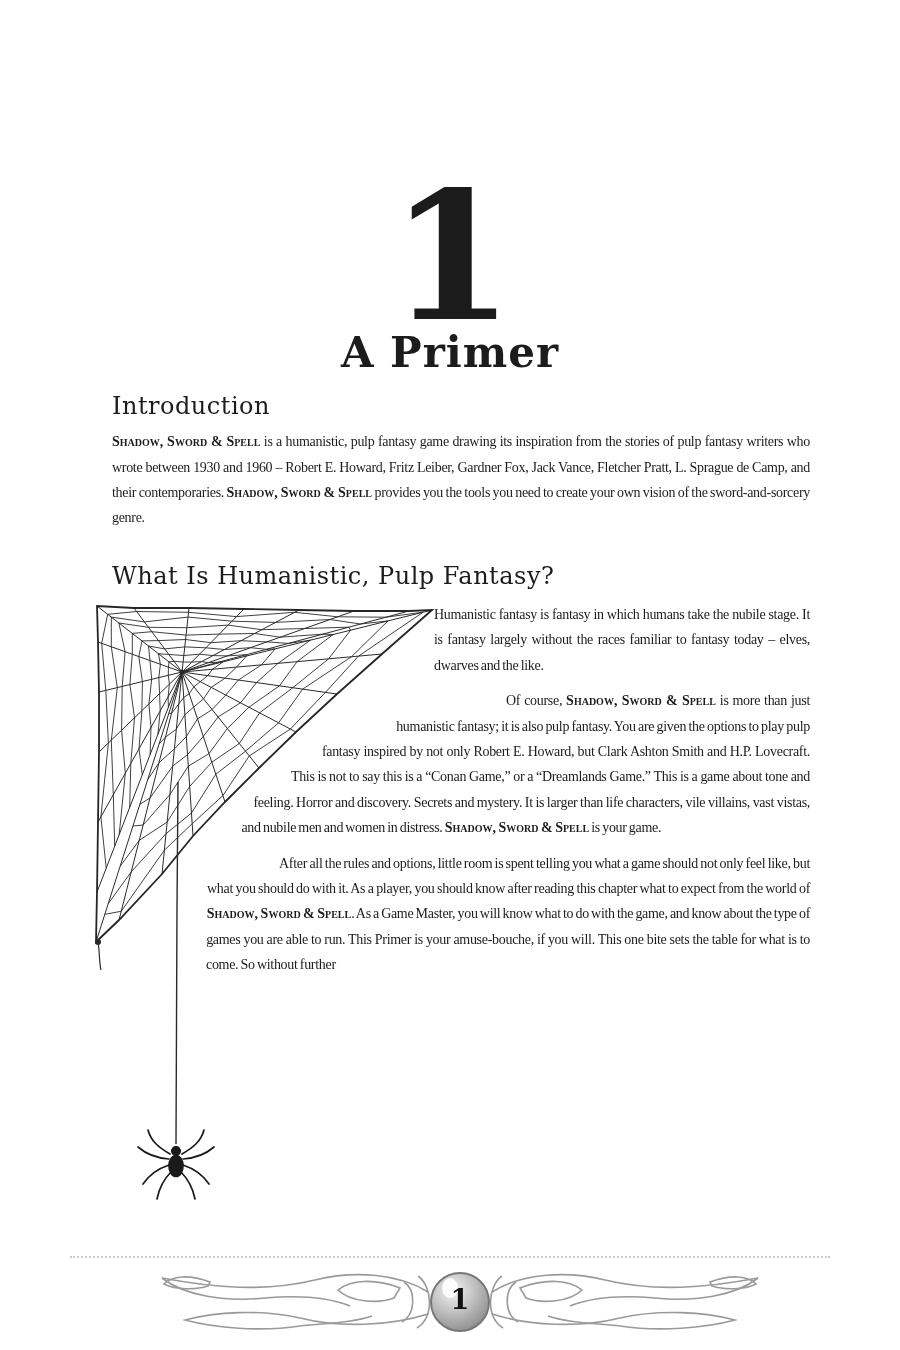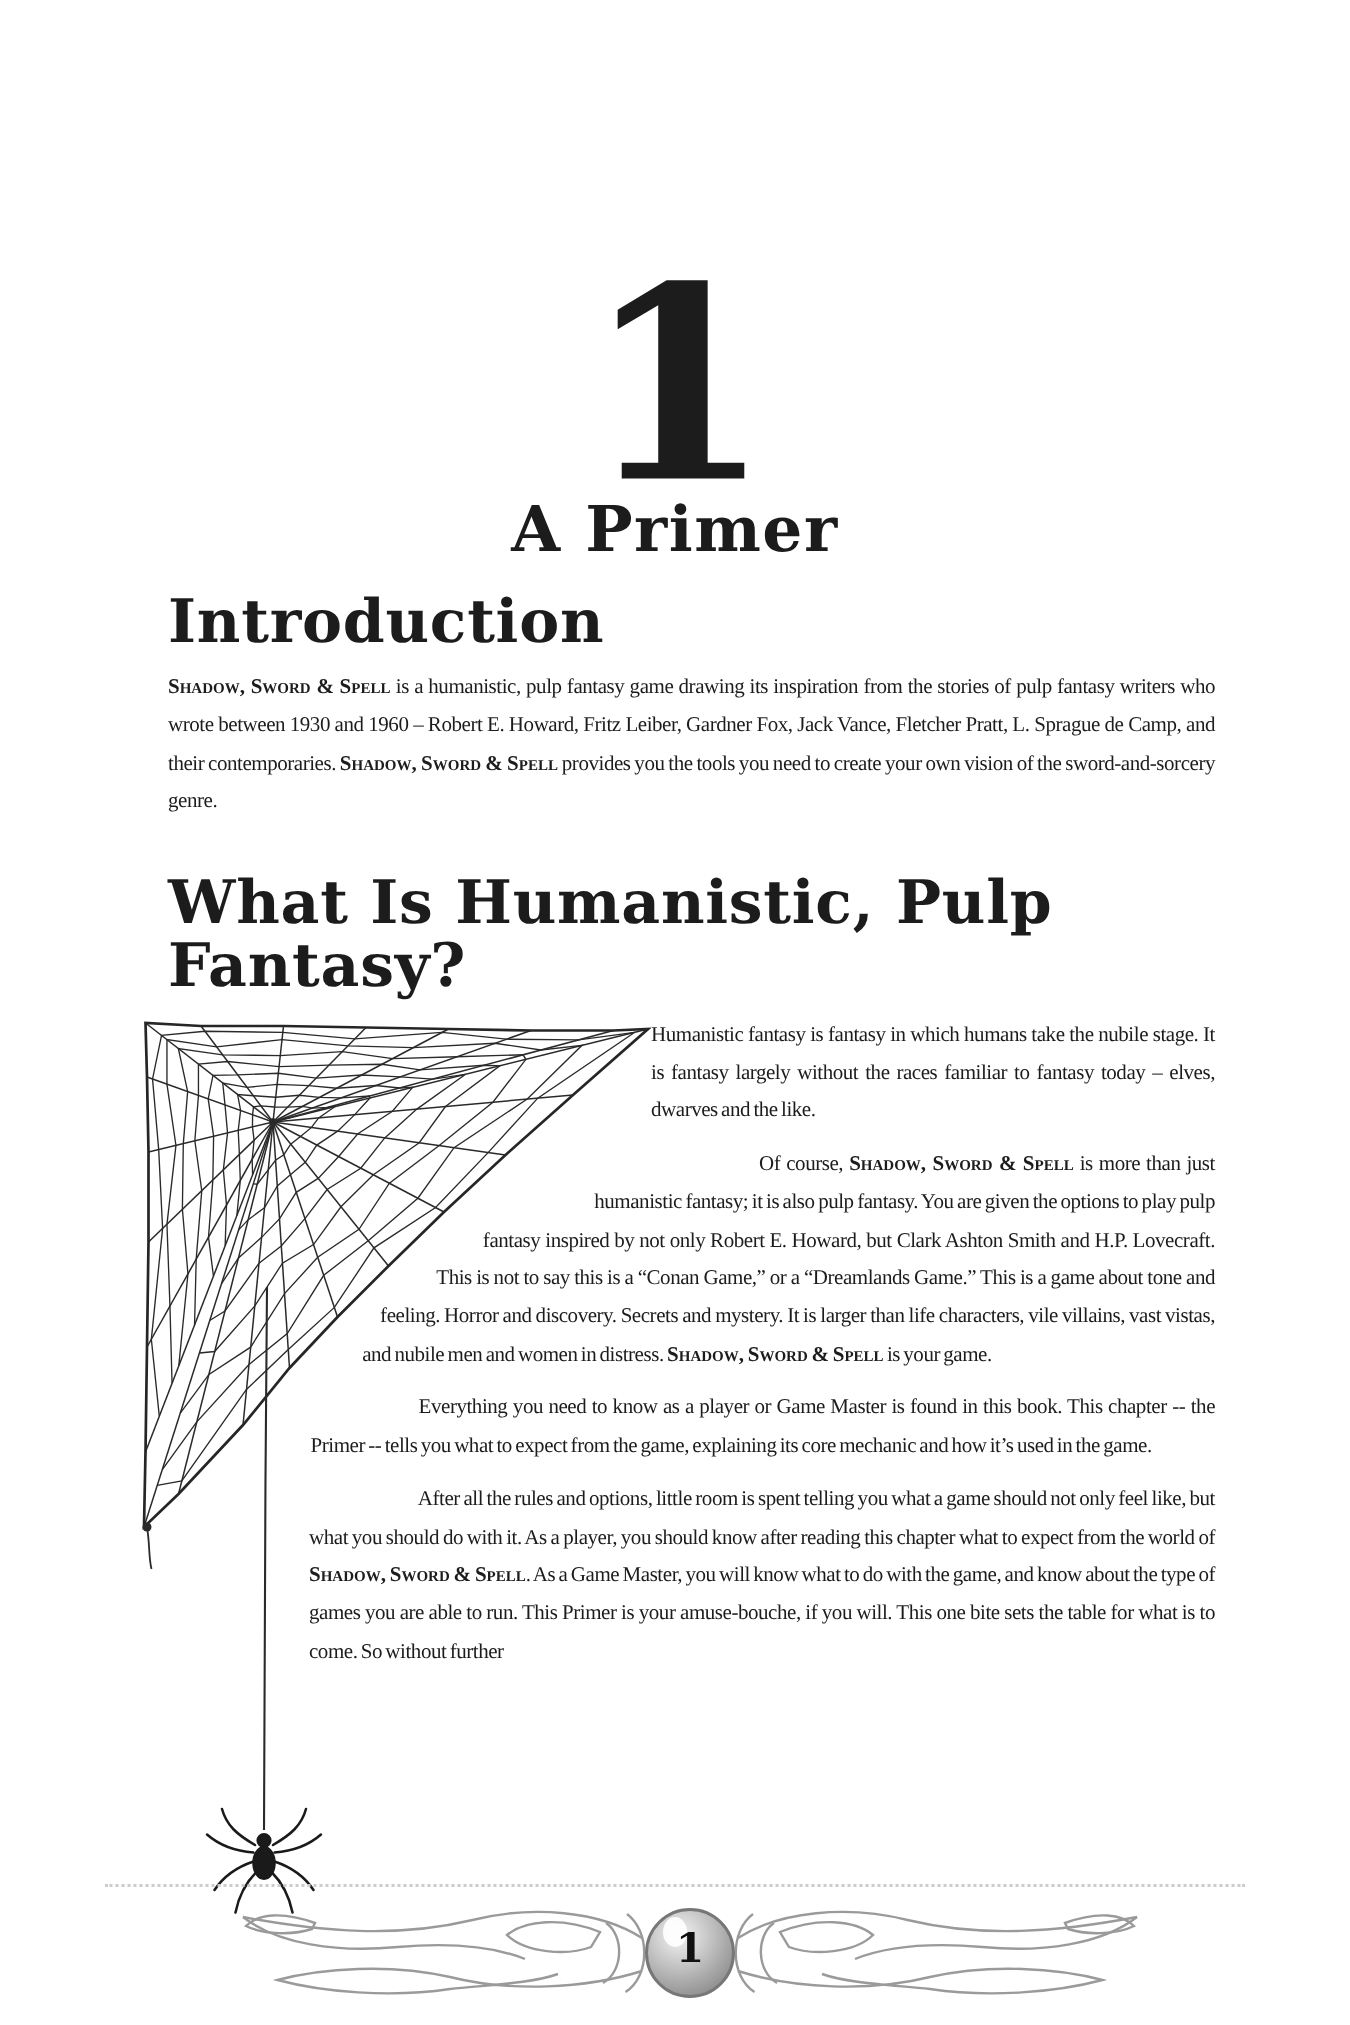--- a/index.html
+++ b/index.html
@@ -13,21 +13,21 @@
     font-family:"DejaVu Serif",serif;font-weight:700;font-size:178px;line-height:1;
     letter-spacing:-4px;
   }
   .chapter-title{
     position:absolute;top:330px;left:0;width:900px;text-align:center;
     font-family:"DejaVu Serif",serif;font-weight:700;font-size:42px;line-height:1.1;margin:0;
     letter-spacing:1px;
   }
   main{position:absolute;left:112px;top:394px;width:698px;}
   h2{
-    font-family:"DejaVu Serif",serif;font-weight:700;font-size:40px;line-height:1.05;
+    font-family:"DejaVu Serif",serif;font-weight:400;font-size:24px;line-height:1.05;
     margin:0 0 10px 0;letter-spacing:.5px;
   }
   .h2-second{margin-top:33px;margin-bottom:13px;}
   p{
     margin:0 0 10px 0;text-align:justify;
     font-size:14px;line-height:25.4px;letter-spacing:-0.3px;word-spacing:-1px;
   }
   p.ind{text-indent:72px;}
   .sc{font-variant:small-caps;font-weight:700;letter-spacing:0;}
   .web-float{
@@ -113,21 +113,20 @@
             <path d="M88,552 C100,545 107,539 110,528" fill="none"></path>
             <path d="M89,557 C102,556 112,552 120,545" fill="none"></path>
             <path d="M89,563 C101,567 109,573 115,582" fill="none"></path>
             <path d="M87,570 C95,578 99,587 101,597" fill="none"></path>
           </g>
         </svg>
       </div>
 
       <p><span>Humanistic fantasy is fantasy in which humans take the nubile stage. It is fantasy largely without the races familiar to fantasy today – elves, dwarves and the like.</span></p>
       <p class="ind"><span>Of course, </span><span class="sc">Shadow, Sword &amp; Spell</span><span> is more than just humanistic fantasy; it is also pulp fantasy. You are given the options to play pulp fantasy inspired by not only Robert E. Howard, but Clark Ashton Smith and H.P. Lovecraft. This is not to say this is a “Conan Game,” or a “Dreamlands Game.” This is a game about tone and feeling. Horror and discovery. Secrets and mystery. It is larger than life characters, vile villains, vast vistas, and nubile men and women in distress. </span><span class="sc">Shadow, Sword &amp; Spell</span><span> is your game.</span></p>
-      <p class="ind"><span>Everything you need to know as a player or Game Master is found in this book. This chapter -- the Primer -- tells you what to expect from the game, explaining its core mechanic and how it’s used in the game.</span></p>
       <p class="ind"><span>After all the rules and options, little room is spent telling you what a game should not only feel like, but what you should do with it. As a player, you should know after reading this chapter what to expect from the world of </span><span class="sc">Shadow, Sword &amp; Spell</span><span>. As a Game Master, you will know what to do with the game, and know about the type of games you are able to run. This Primer is your amuse-bouche, if you will. This one bite sets the table for what is to come. So without further</span></p>
     </section>
   </main>
 
   <div class="footer-rule"></div>
 
   <svg class="flourish" viewBox="0 0 620 80">
     <defs>
       <radialGradient id="orbGrad" cx="38%" cy="30%" r="75%">
         <stop offset="0%" stop-color="#f4f4f4"></stop>

